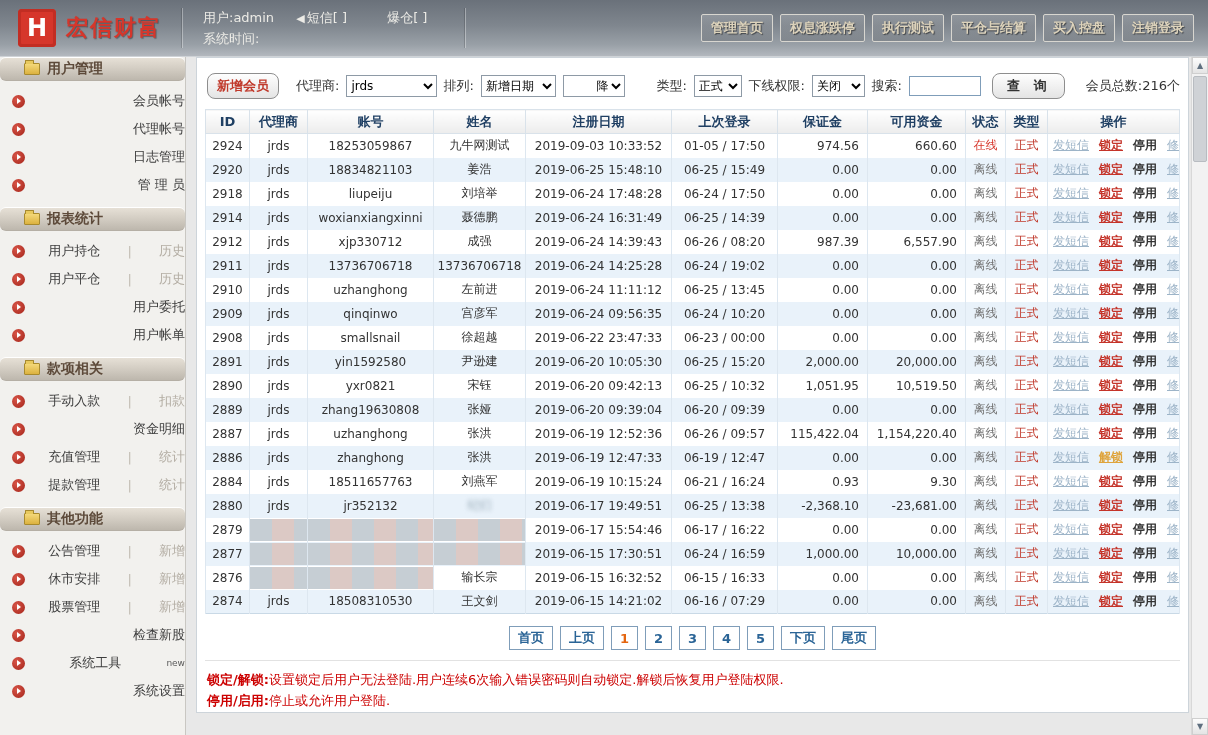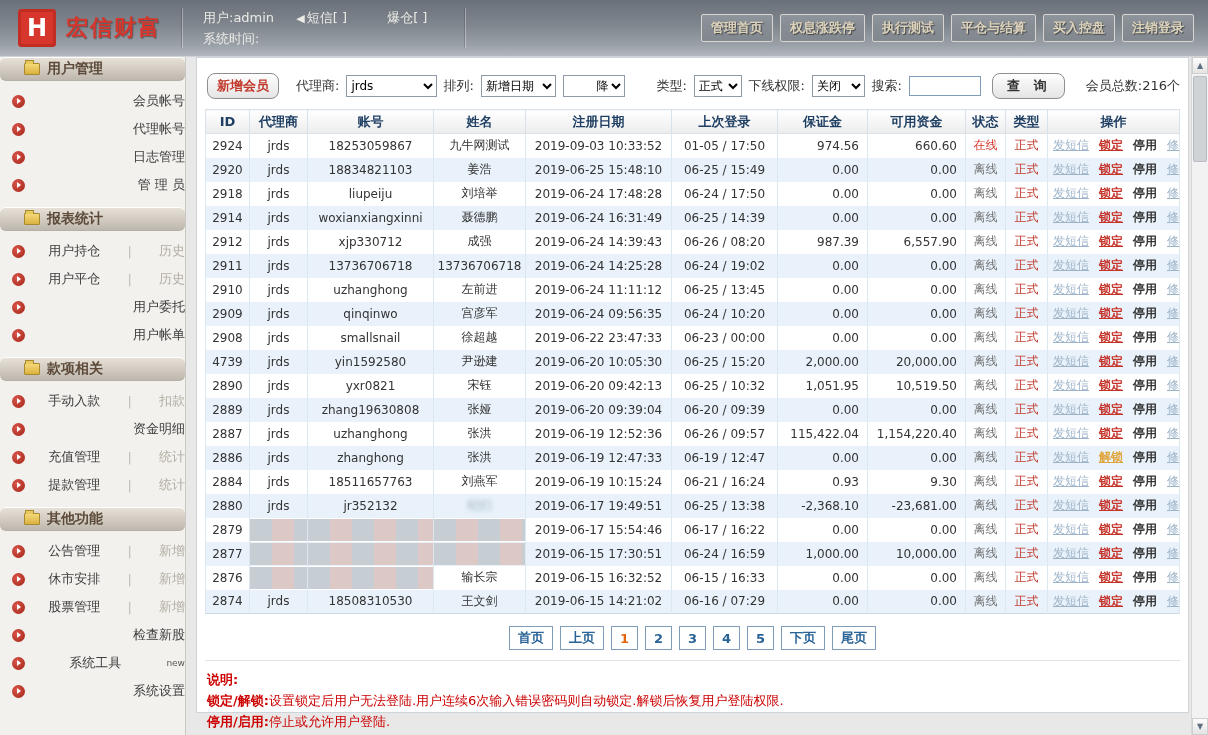--- a/index.html
+++ b/index.html
@@ -408,21 +408,21 @@
           <td>徐超越</td>
           <td>2019-06-22 23:47:33</td>
           <td>06-23 / 00:00</td>
           <td class="num">0.00</td>
           <td class="num">0.00</td>
           <td class="st-offline">离线</td>
           <td class="typ">正式</td>
           <td class="ops"><a class="op-sms">发短信</a><a class="op-lock">锁定</a><a class="op-disable">停用</a><a class="op-edit">修改</a></td>
         </tr>
         <tr>
-          <td>4739</td>
+          <td>2891</td>
           <td>jrds</td>
           <td>yin1592580</td>
           <td>尹逊建</td>
           <td>2019-06-20 10:05:30</td>
           <td>06-25 / 15:20</td>
           <td class="num">2,000.00</td>
           <td class="num">20,000.00</td>
           <td class="st-offline">离线</td>
           <td class="typ">正式</td>
           <td class="ops"><a class="op-sms">发短信</a><a class="op-lock">锁定</a><a class="op-disable">停用</a><a class="op-edit">修改</a></td>
@@ -582,21 +582,20 @@
       <button class="pg cur">1</button>
       <button class="pg">2</button>
       <button class="pg">3</button>
       <button class="pg">4</button>
       <button class="pg">5</button>
       <button class="pg">下页</button>
       <button class="pg">尾页</button>
     </div>
 
   <div class="notes">
-    <div><b>说明:</b></div>
     <div><b>锁定/解锁:</b><span>设置锁定后用户无法登陆.用户连续6次输入错误密码则自动锁定.解锁后恢复用户登陆权限.</span></div>
     <div><b>停用/启用:</b><span>停止或允许用户登陆.</span></div>
   </div>
 </main>
 
 <div class="vscroll">
   <div class="sc-btn up">▲</div>
   <div class="sc-thumb"></div>
   <div class="sc-btn down">▼</div>
 </div>

